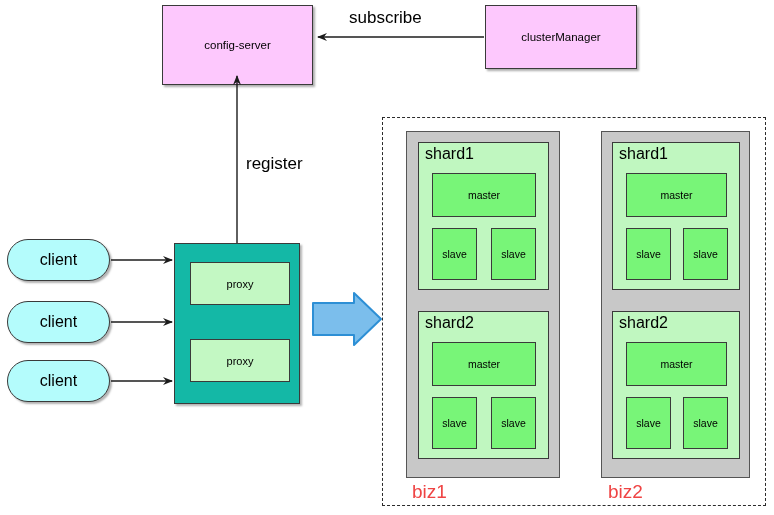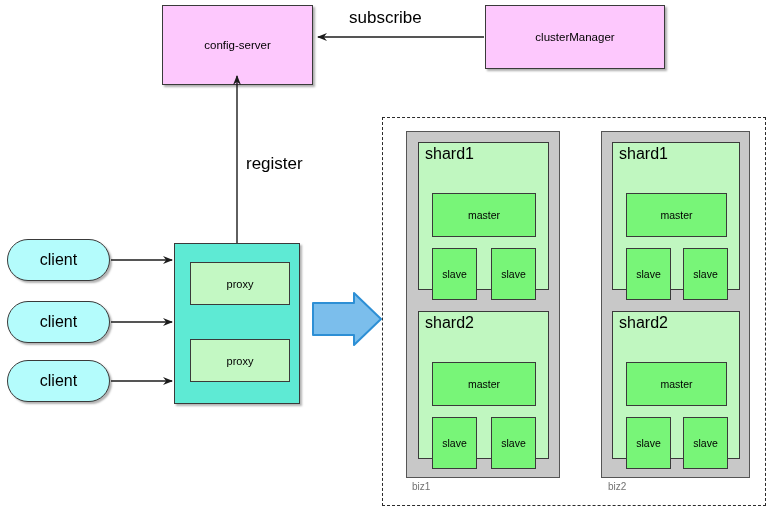--- a/index.html
+++ b/index.html
@@ -39,21 +39,21 @@
     box-shadow: 2px 2px 2px rgba(0,0,0,0.3);
     display: flex;
     align-items: center;
     justify-content: center;
     font-size: 16px;
     color: #000;
   }
 
   
   .gray-box {
-    background: #5eead4;
+    background: #14b8a6;
     border: 1.6px solid #3a3a3a;
     box-shadow: 2px 2px 2px rgba(0,0,0,0.3);
     padding-left: 20px;
   }
   .gray-box-plain {
     background: #c8c8c8;
     border: 1.6px solid #555;
   }
 
   
@@ -79,56 +79,55 @@
     line-height: 1.15;
   }
   .node-box {
     background: #78f578;
     border: 1.4px solid #3a3a3a;
     display: flex;
     align-items: center;
     justify-content: center;
     font-size: 10.5px;
     color: #000;
-    margin-top: 20px;
   }
 
   
   .dashed-region {
     border: 1.6px dashed #2b2b2b;
     background: transparent;
   }
 
   
   .edge-label {
     position: absolute;
     font-size: 17px;
     color: #000;
     white-space: nowrap;
   }
   .biz-label {
     position: absolute;
-    font-size: 10px;
-    color: #737373;
+    font-size: 19px;
+    color: #ef4444;
     white-space: nowrap;
   }
   svg.overlay { position: absolute; left: 0; top: 0; width: 774px; height: 515px; pointer-events: none; }
 </style>
 </head>
 <body>
 
 <div id="canvas">
 
   <div class="abs dashed-region" style="left:382px; top:117px; width:384px; height:389px;"></div>
 
   <div class="abs pink-box" style="left:162px; top:5px; width:151px; height:80px;">
     <span>config-server</span>
   </div>
 
-  <div class="abs pink-box" style="left:485px; top:5px; width:180px; height:64px;">
+  <div class="abs pink-box" style="left:485px; top:5px; width:152px; height:64px;">
     <span>clusterManager</span>
   </div>
 
   <div class="edge-label" style="left:349px; top:8px;">subscribe</div>
 
   <div class="edge-label" style="left:246px; top:154px;">register</div>
 
   <div class="abs client-pill" style="left:7px; top:239px; width:103px; height:42px;">
     <span>client</span>
   </div>

